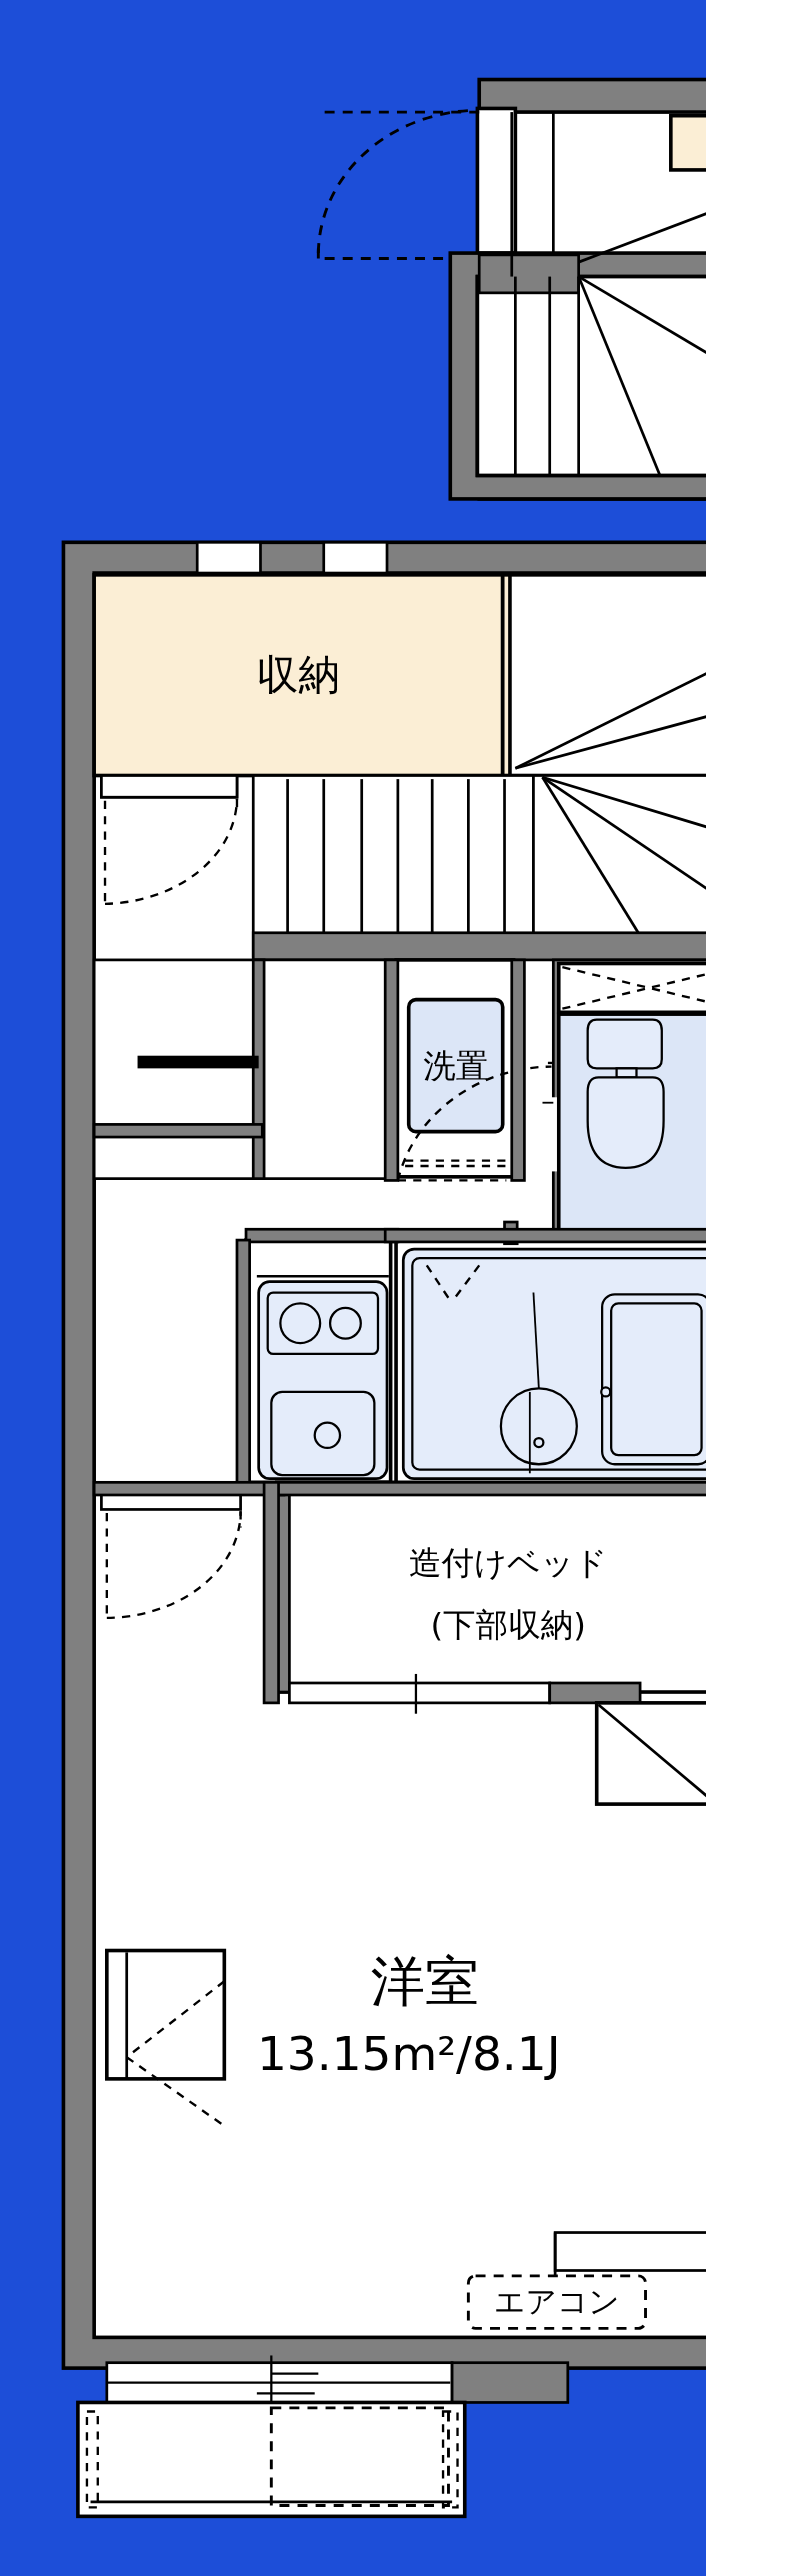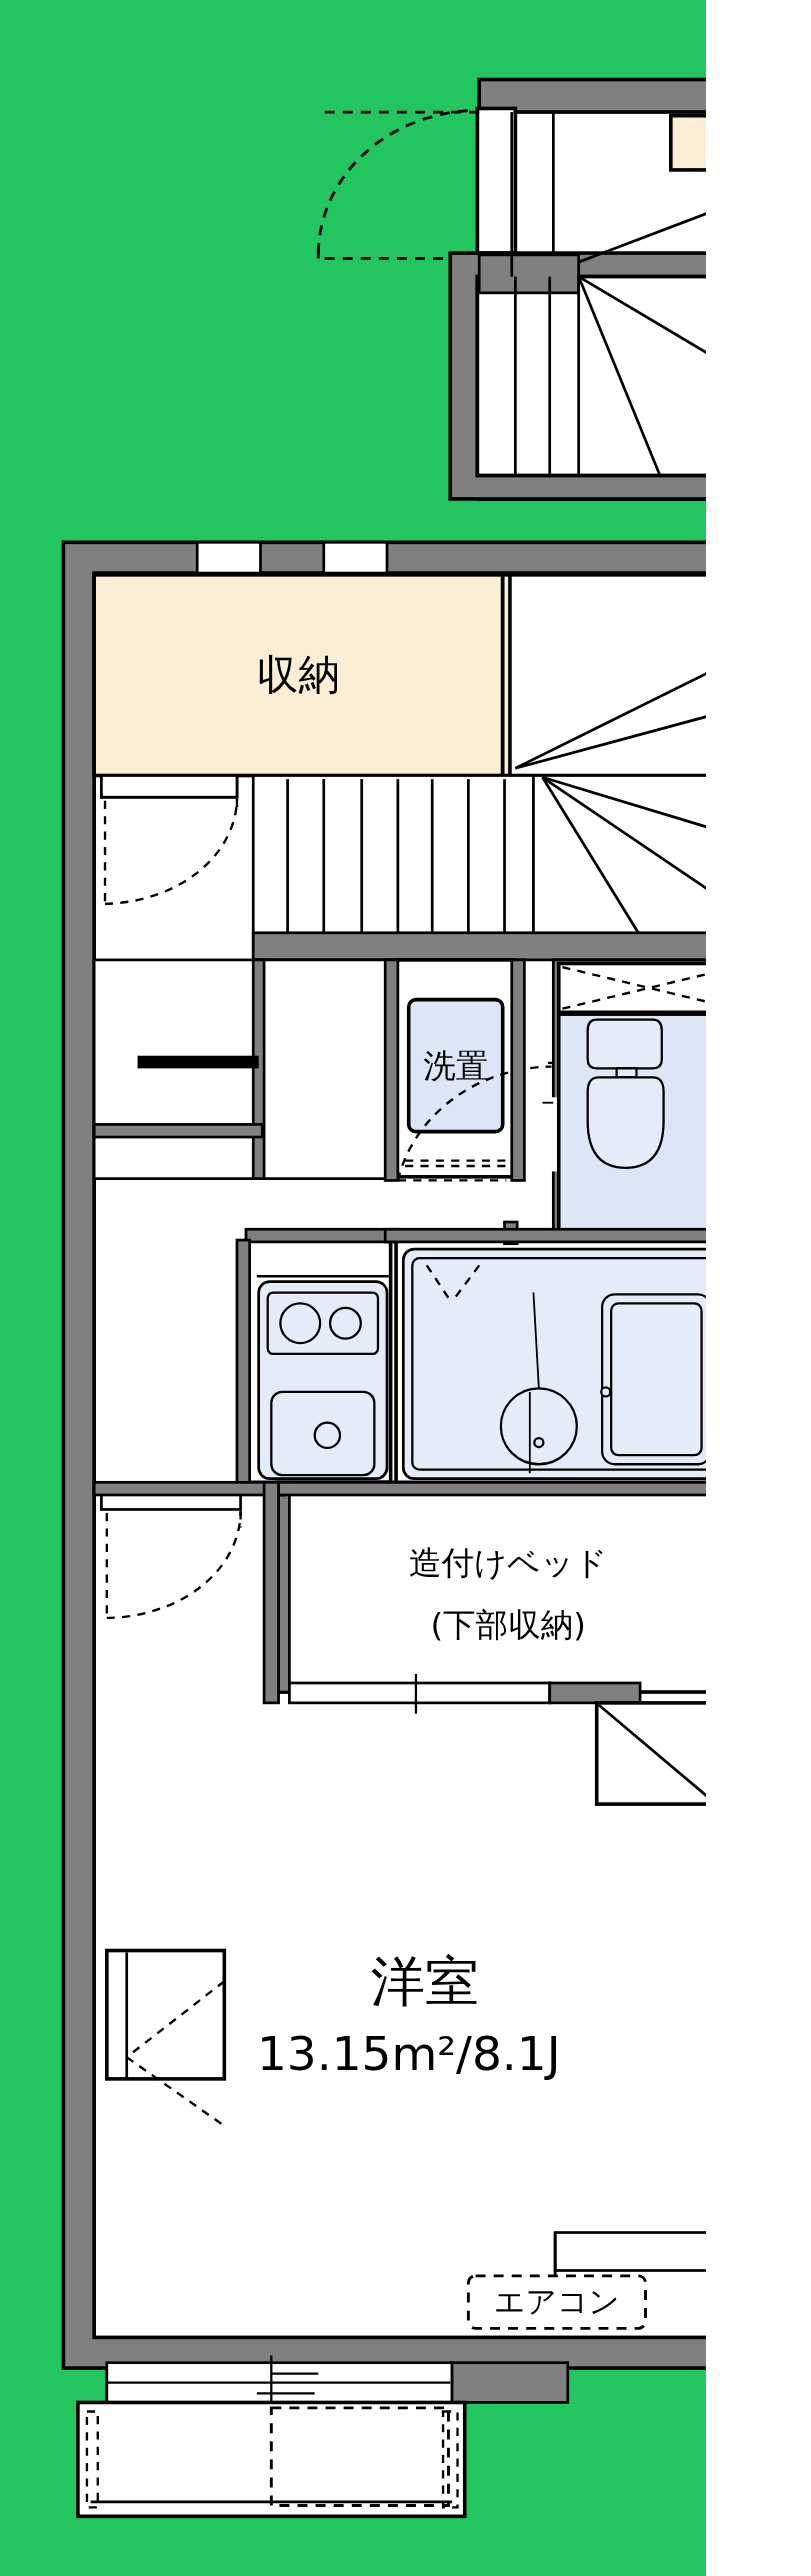--- a/index.html
+++ b/index.html
@@ -8,21 +8,21 @@
     padding: 0;
     background: #ffffff;
   }
   body {
     font-family: "DejaVu Sans", "Liberation Sans", sans-serif;
   }
   #plan-root {
     position: relative;
     width: 706px;
     height: 2576px;
-    background: #22c55e;
+    background: #1d4ed8;
     overflow: hidden;
   }
   svg#floorplan {
     display: block;
     width: 812px;
     height: 2576px;
   }
   .wall-thick { fill: #808080; stroke: #000000; stroke-width: 4; }
   .wall-thin  { fill: #808080; stroke: #000000; stroke-width: 3; }
   .room-white { fill: #ffffff; stroke: #000000; stroke-width: 4; }

